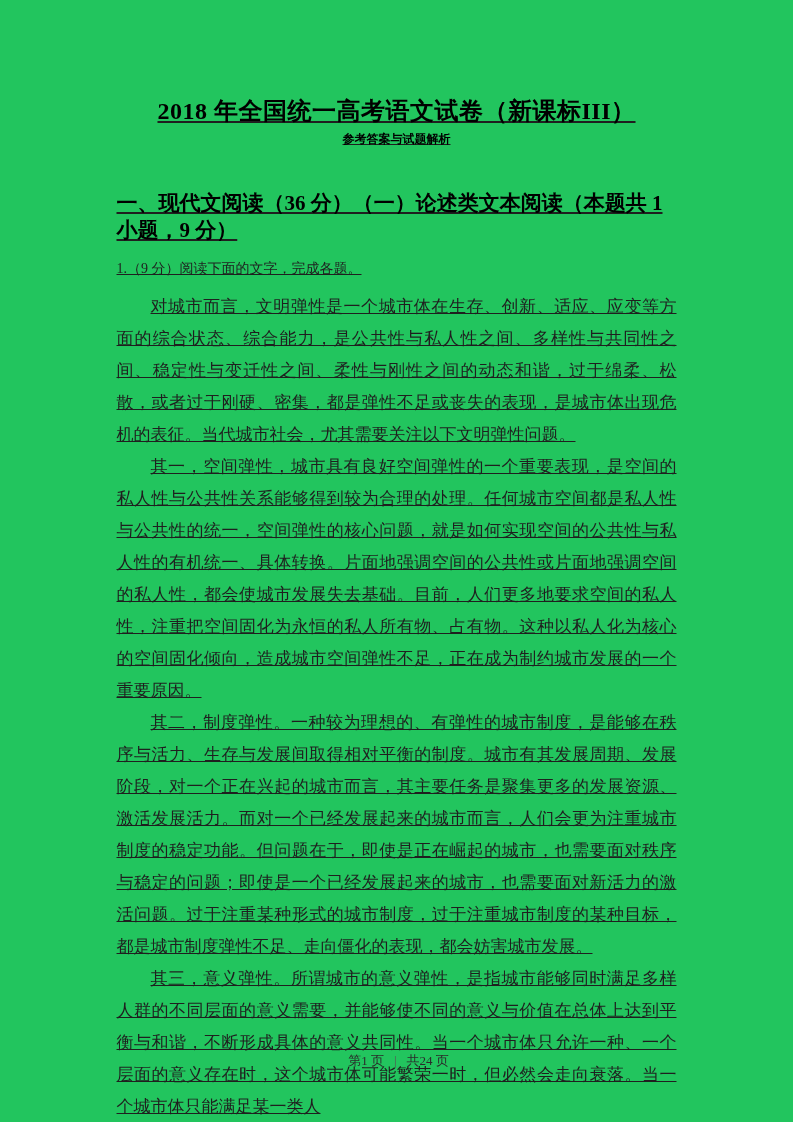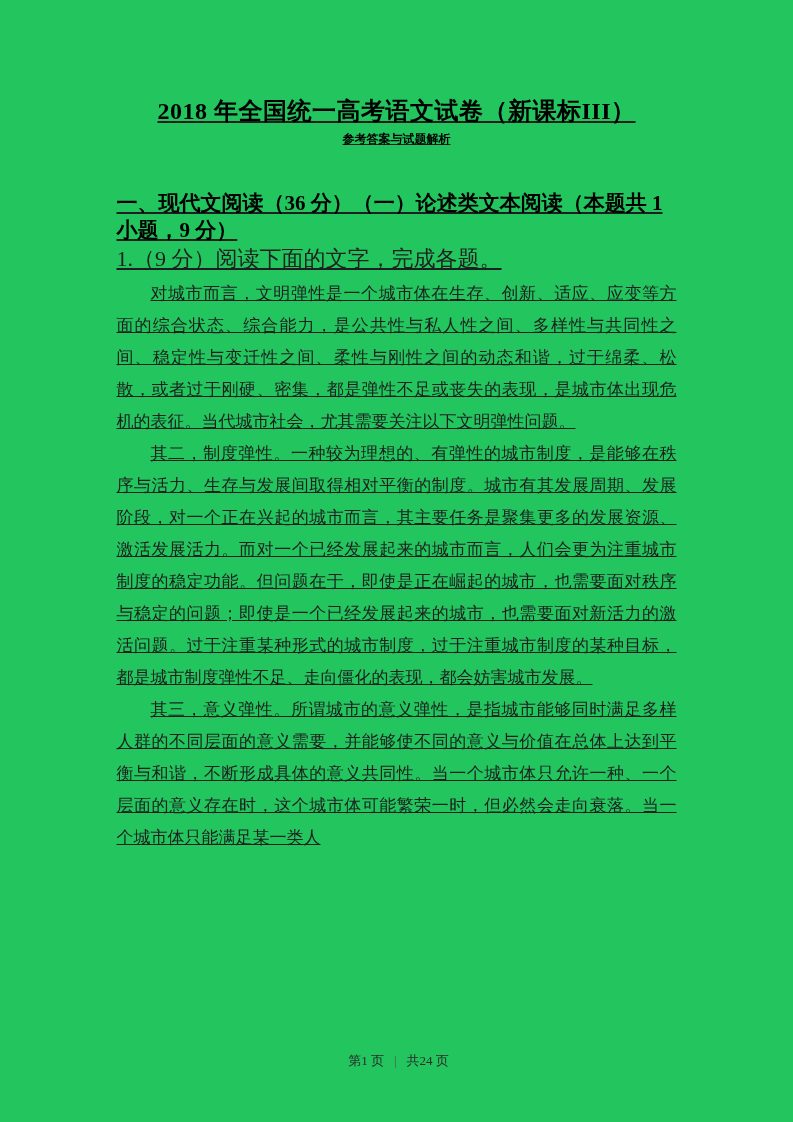--- a/index.html
+++ b/index.html
@@ -39,25 +39,26 @@
     color: #000000;
   }
   .section-heading {
     margin-top: 42px;
     font-size: 21px;
     font-weight: bold;
     color: #000000;
     line-height: 1.3;
   }
   .question-intro {
-    font-size: 22px;
+    margin-top: 15px;
+    font-size: 14px;
     line-height: 1.3;
   }
   .body-text {
-    margin-top: 5px;
+    margin-top: 13px;
   }
   .body-text p {
     margin: 0;
     font-size: 17px;
     line-height: 32px;
     text-align: justify;
     text-justify: inter-ideograph;
     text-indent: 2em;
     color: #1f1f1f;
   }
@@ -86,20 +87,21 @@
     <div class="doc-title">2018 年全国统一高考语文试卷（新课标III）</div>
 
     <div class="doc-subtitle">参考答案与试题解析</div>
 
     <div class="section-heading">一、现代文阅读（36 分）（一）论述类文本阅读（本题共 1 小题，9 分）</div>
 
     <div class="question-intro">1.（9 分）阅读下面的文字，完成各题。</div>
 
     <div class="body-text">
       <p>对城市而言，文明弹性是一个城市体在生存、创新、适应、应变等方面的综合状态、综合能力，是公共性与私人性之间、多样性与共同性之间、稳定性与变迁性之间、柔性与刚性之间的动态和谐，过于绵柔、松散，或者过于刚硬、密集，都是弹性不足或丧失的表现，是城市体出现危机的表征。当代城市社会，尤其需要关注以下文明弹性问题。</p>
+      <p>其一，空间弹性，城市具有良好空间弹性的一个重要表现，是空间的私人性与公共性关系能够得到较为合理的处理。任何城市空间都是私人性与公共性的统一，空间弹性的核心问题，就是如何实现空间的公共性与私人性的有机统一、具体转换。片面地强调空间的公共性或片面地强调空间的私人性，都会使城市发展失去基础。目前，人们更多地要求空间的私人性，注重把空间固化为永恒的私人所有物、占有物。这种以私人化为核心的空间固化倾向，造成城市空间弹性不足，正在成为制约城市发展的一个重要原因。</p>
       <p>其二，制度弹性。一种较为理想的、有弹性的城市制度，是能够在秩序与活力、生存与发展间取得相对平衡的制度。城市有其发展周期、发展阶段，对一个正在兴起的城市而言，其主要任务是聚集更多的发展资源、激活发展活力。而对一个已经发展起来的城市而言，人们会更为注重城市制度的稳定功能。但问题在于，即使是正在崛起的城市，也需要面对秩序与稳定的问题；即使是一个已经发展起来的城市，也需要面对新活力的激活问题。过于注重某种形式的城市制度，过于注重城市制度的某种目标，都是城市制度弹性不足、走向僵化的表现，都会妨害城市发展。</p>
       <p>其三，意义弹性。所谓城市的意义弹性，是指城市能够同时满足多样人群的不同层面的意义需要，并能够使不同的意义与价值在总体上达到平衡与和谐，不断形成具体的意义共同性。当一个城市体只允许一种、一个层面的意义存在时，这个城市体可能繁荣一时，但必然会走向衰落。当一个城市体只能满足某一类人</p>
     </div>
 
   </div>
 
   <div class="page-footer">
     <span>第1 页</span><span class="sep">|</span><span>共24 页</span>
   </div>
 </div>

